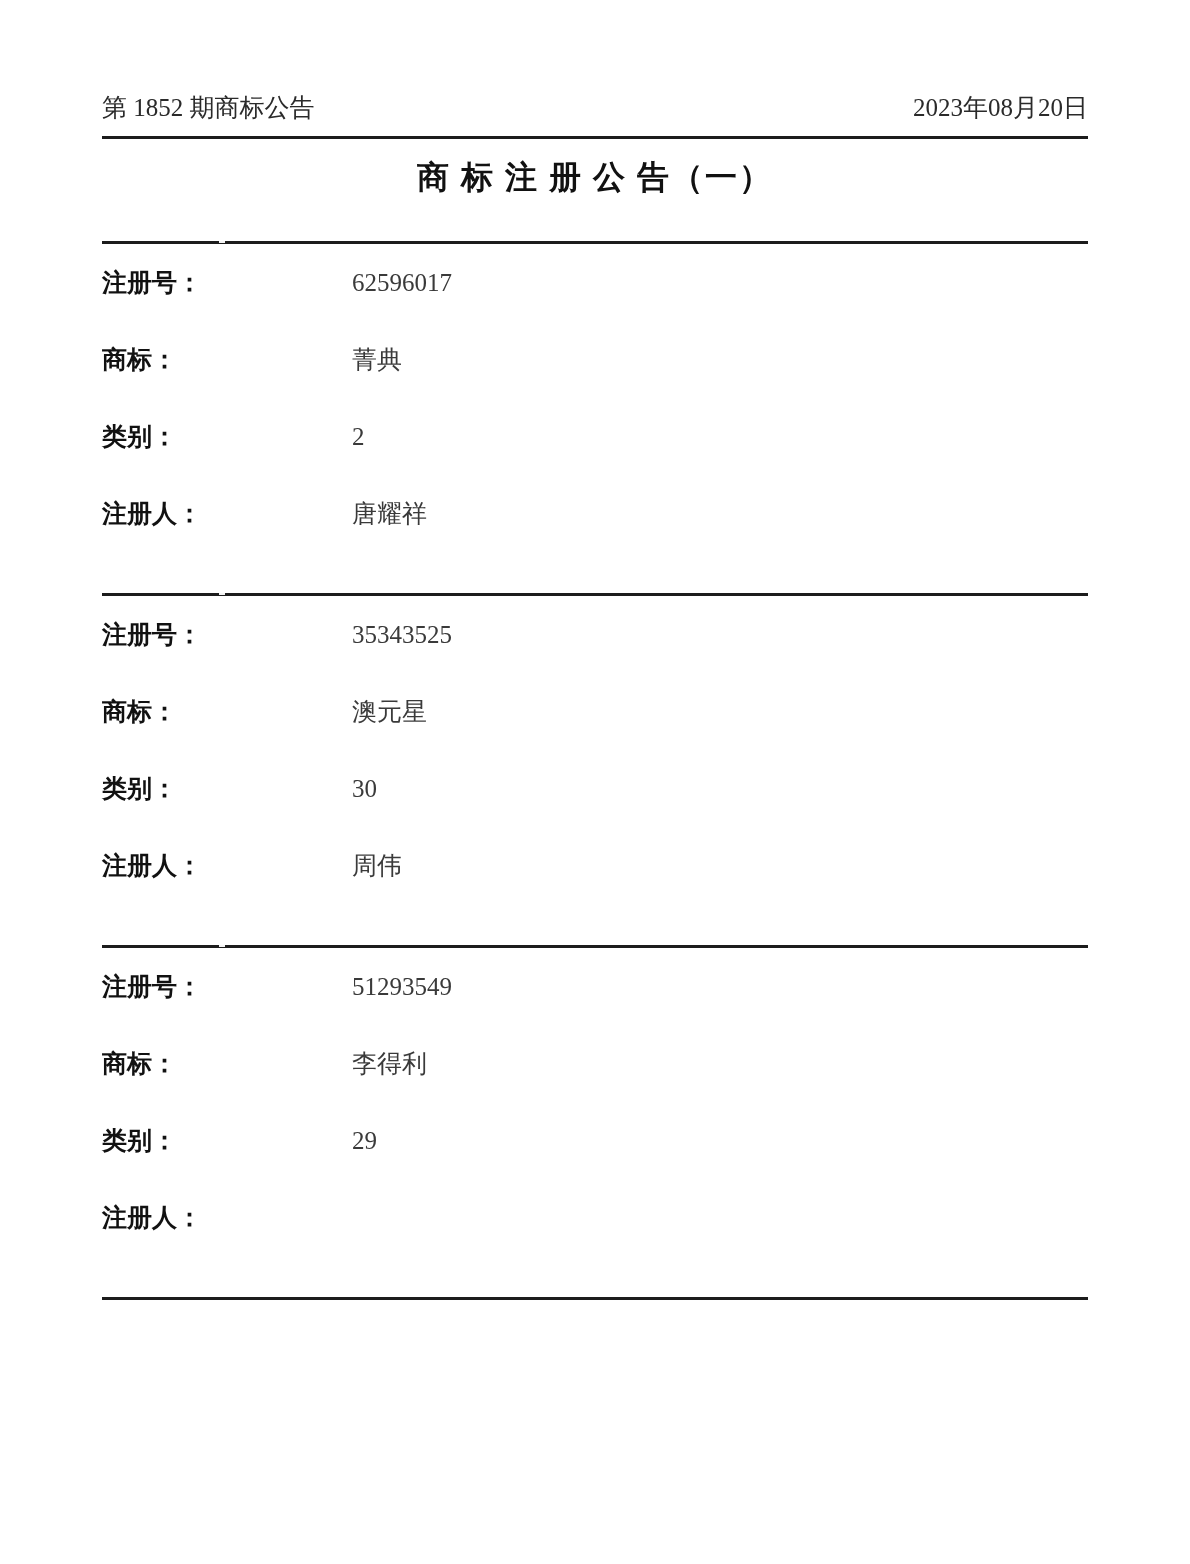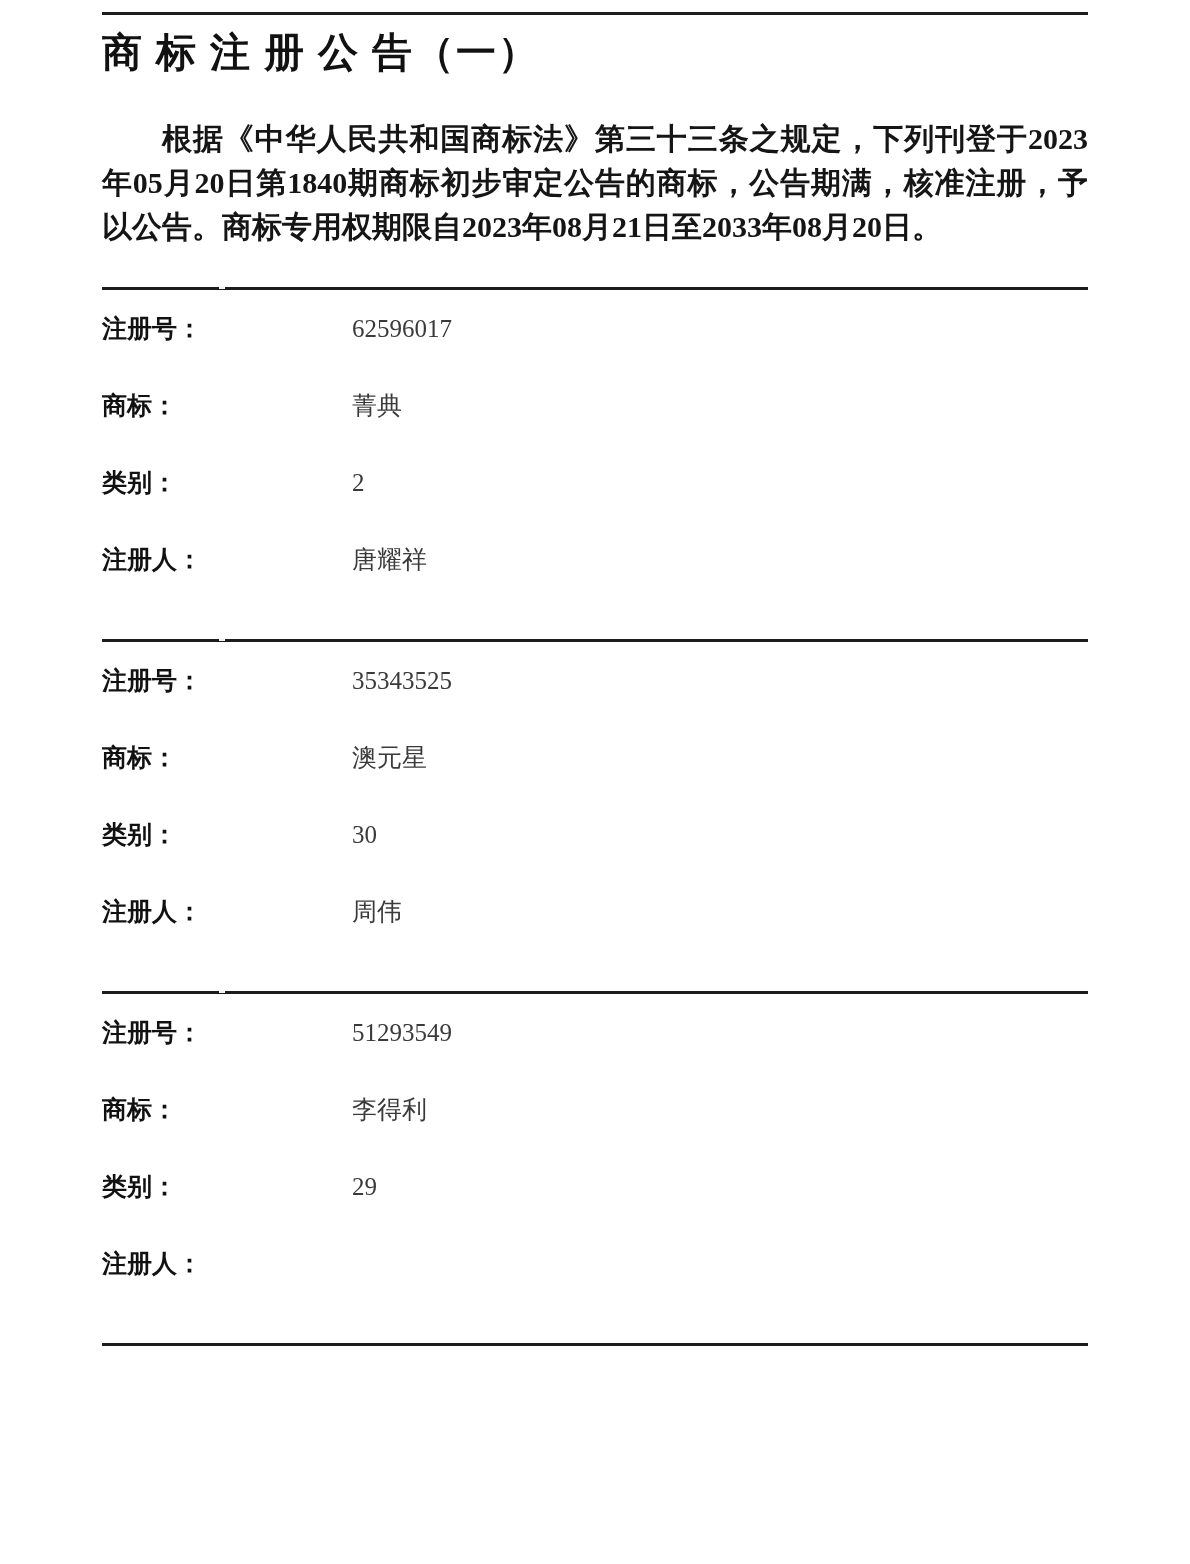--- a/index.html
+++ b/index.html
@@ -29,22 +29,22 @@
     color: #2a2a2a;
   }
   .header-rule {
     margin-top: 12px;
     height: 3px;
     background: #1c1c1c;
   }
   
   .doc-title {
     margin-top: 12px;
-    text-align: left;
-    font-size: 40px;
+    text-align: center;
+    font-size: 32px;
     font-weight: bold;
     letter-spacing: 2px;
     line-height: 52px;
     color: #111;
   }
   
   .intro {
     margin-top: 38px;
     font-size: 30px;
     font-weight: bold;
@@ -103,25 +103,28 @@
   .bottom-rule {
     height: 3px;
     background: #1c1c1c;
   }
 </style>
 </head>
 <body>
 
 <div class="page">
 
+  <div class="header-row">
+    <span>第 1852 期商标公告</span>
+    <span>2023年08月20日</span>
+  </div>
   <div class="header-rule"></div>
 
   <div class="doc-title">商 标 注 册 公 告（一）</div>
 
-  <p class="intro">根据《中华人民共和国商标法》第三十三条之规定，下列刊登于2023年05月20日第1840期商标初步审定公告的商标，公告期满，核准注册，予以公告。商标专用权期限自2023年08月21日至2033年08月20日。</p>
 
   <div class="entries">
 
     <div class="entry">
       <div class="divider">
           <span class="notch"></span>
         </div>
       <div class="rows">
         <div class="row">
           <span class="row-label">注册号：</span>

